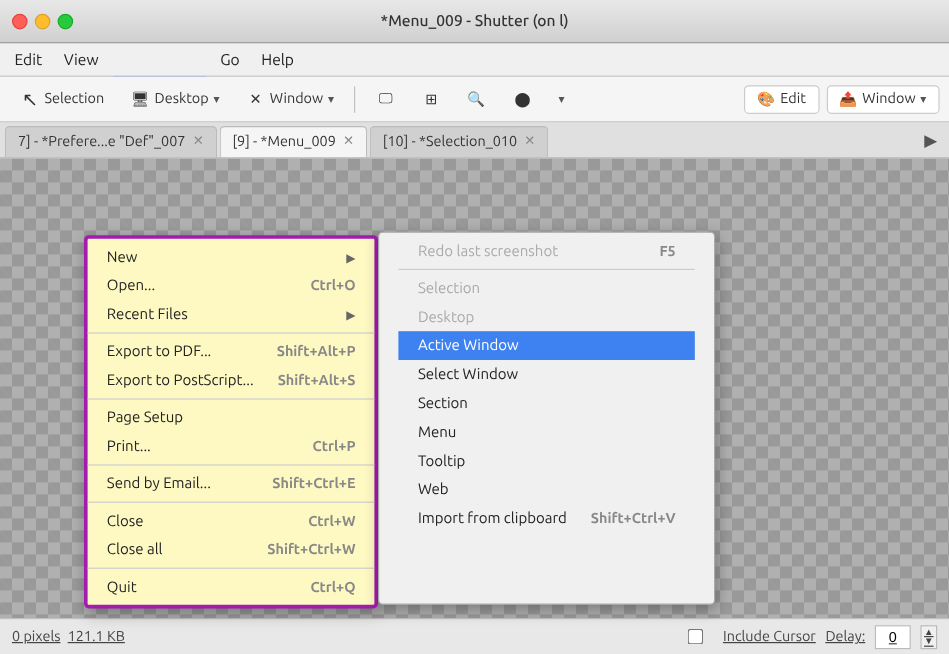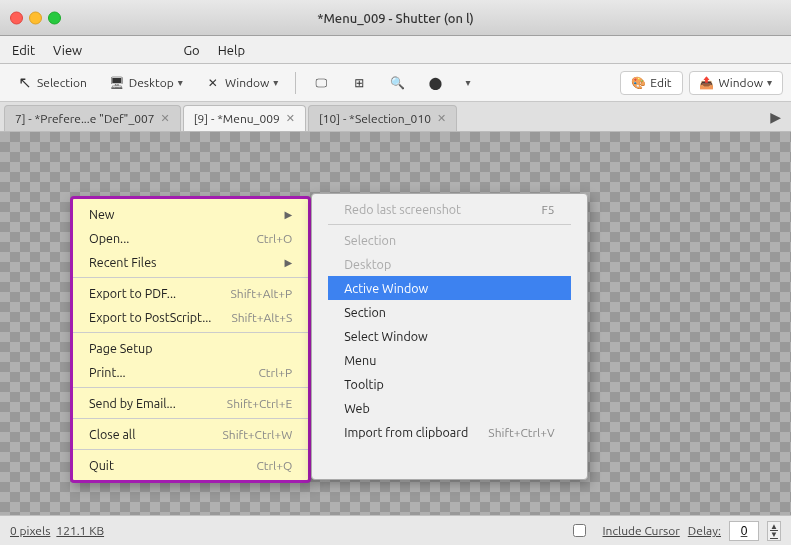--- a/index.html
+++ b/index.html
@@ -191,21 +191,21 @@
       font-size: 12.5px;
       color: #222;
       gap: 20px;
     }
     .menu-entry.active-item {
       background: #3d82f0;
       color: white;
     }
     .menu-entry.disabled { color: #aaa; cursor: default; }
     .menu-entry-label { flex: 1; white-space: nowrap; }
-    .menu-entry-shortcut { color: #888; font-size: 12px; white-space: nowrap; }
+    .menu-entry-shortcut { color: #888; font-size: 12px; white-space: nowrap; font-weight: bold; }
     .menu-separator {
       height: 1px;
       background: #ccc;
       margin: 3px 0;
     }
     .menu-entry-arrow { font-size: 10px; color: #666; }
 
     
     .submenu-panel {
       background: #f0f0f0;
@@ -421,20 +421,24 @@
           <span class="menu-entry-label">Print...</span>
           <span class="menu-entry-shortcut">Ctrl+P</span>
         </div>
         <div class="menu-separator"></div>
         <div class="menu-entry">
           <span class="menu-entry-label">Send by Email...</span>
           <span class="menu-entry-shortcut">Shift+Ctrl+E</span>
         </div>
         <div class="menu-separator"></div>
         <div class="menu-entry">
+          <span class="menu-entry-label">Close</span>
+          <span class="menu-entry-shortcut">Ctrl+W</span>
+        </div>
+        <div class="menu-entry">
           <span class="menu-entry-label">Close all</span>
           <span class="menu-entry-shortcut">Shift+Ctrl+W</span>
         </div>
         <div class="menu-separator"></div>
         <div class="menu-entry">
           <span class="menu-entry-label">Quit</span>
           <span class="menu-entry-shortcut">Ctrl+Q</span>
         </div>
       </div>
 
@@ -447,24 +451,24 @@
         <div class="menu-entry disabled">
           <span class="menu-entry-label">Selection</span>
         </div>
         <div class="menu-entry disabled">
           <span class="menu-entry-label">Desktop</span>
         </div>
         <div class="menu-entry active-item">
           <span class="menu-entry-label">Active Window</span>
         </div>
         <div class="menu-entry">
+          <span class="menu-entry-label">Select Window</span>
+        </div>
+        <div class="menu-entry">
           <span class="menu-entry-label">Section</span>
-        </div>
-        <div class="menu-entry">
-          <span class="menu-entry-label">Select Window</span>
         </div>
         <div class="menu-entry">
           <span class="menu-entry-label">Menu</span>
         </div>
         <div class="menu-entry">
           <span class="menu-entry-label">Tooltip</span>
         </div>
         <div class="menu-entry">
           <span class="menu-entry-label">Web</span>
         </div>

